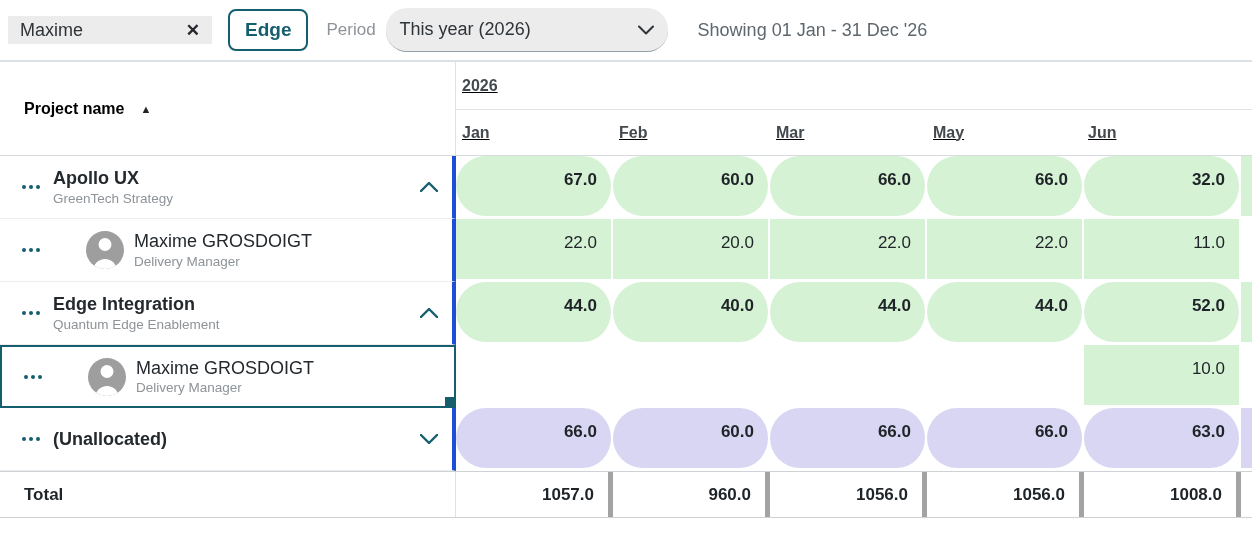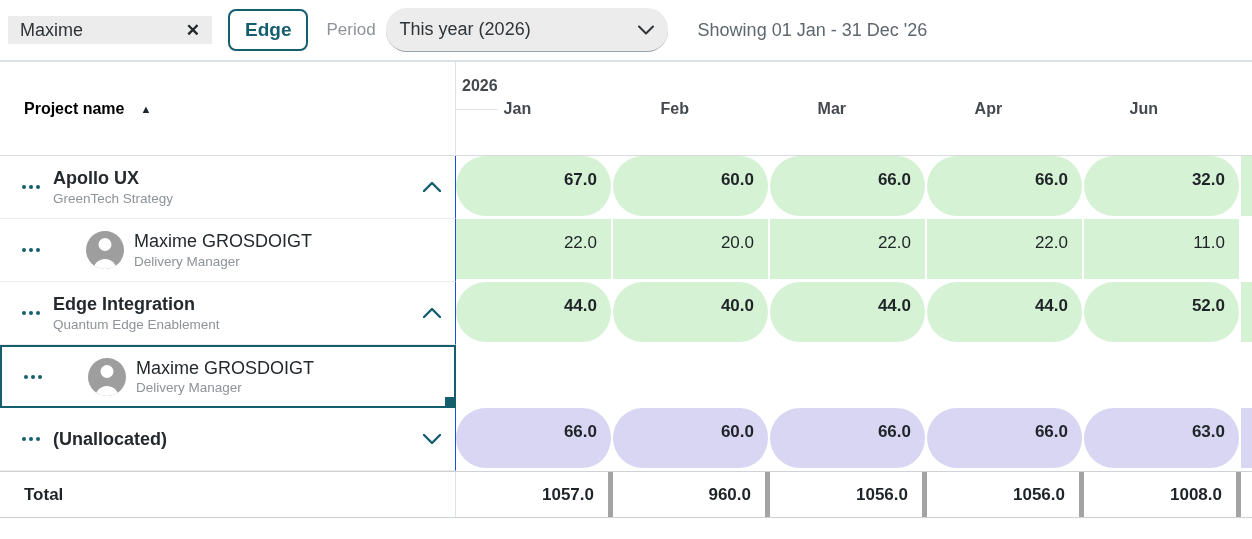--- a/index.html
+++ b/index.html
@@ -17,29 +17,29 @@
   .today-btn { margin-left:16px; height:42px; padding:0 15px; border:2px solid var(--teal); border-radius:8px; background:#fff; color:var(--teal); font-weight:700; font-size:19px; font-family:inherit; cursor:pointer; }
   .period-label { margin-left:18px; color:#8d9398; font-size:17px; }
   .dropdown { margin-left:10px; width:282px; height:44px; background:var(--fieldbg); border-bottom:1px solid #97a1a7; display:flex; align-items:center; justify-content:space-between; padding:0 14px; box-sizing:border-box; font-size:18px; color:#2e3338; cursor:pointer;border-radius:21px; }
   .showing { margin-left:30px; color:#5d676d; font-size:18px; }
 
   
   .grid-header { display:flex; height:94px; border-bottom:1px solid #d7dcdf; box-sizing:border-box; }
   .header-left { width:456px; box-sizing:border-box; border-right:1px solid #dfe2e5; display:flex; align-items:center; padding-left:24px; gap:16px; }
   .header-left .label { font-weight:700; font-size:16px; color:#000000; }
   .sort-icon { font-size:11px; color:#1f2428; }
-  .header-right { flex:1; display:flex; flex-direction:row; min-width:0; }
+  .header-right { flex:1; display:flex; flex-direction:column; min-width:0;text-decoration:underline; }
   .year-row { height:48px; display:flex; align-items:center; border-bottom:1px solid #e3e3e3; box-sizing:border-box; padding-left:6px; font-weight:700; font-size:16px; color:#44494e; }
   .months-row { flex:1; display:flex; align-items:center; }
   .month-cell { width:157px; box-sizing:border-box; padding-left:6px; font-weight:700; font-size:16px; color:#44494e; flex-shrink:0; }
   .month-cell.next { flex:1; width:auto; overflow:hidden; white-space:nowrap; padding-left:4px; }
 
   
   .row { display:flex; height:63px; }
-  .left-cell { width:456px; box-sizing:border-box; border-right:1px solid #1d4ed8; border-bottom:1px solid #ececec; display:flex; align-items:center; position:relative; background:#fff; }
+  .left-cell { width:456px; box-sizing:border-box; border-right:4px solid #1d4ed8; border-bottom:1px solid #ececec; display:flex; align-items:center; position:relative; background:#fff; }
   .left-cell.selected { border:2px solid var(--teal); }
   .sel-handle { position:absolute; right:0; bottom:0; width:9px; height:9px; background:var(--teal); }
   .kebab { width:18px; margin-left:22px; display:flex; gap:3px; flex-shrink:0; cursor:pointer; }
   .kebab i { width:4px; height:4px; border-radius:50%; background:var(--teal); display:block; }
   .avatar { width:38px; height:38px; border-radius:50%; background:#9e9e9e; margin-left:46px; position:relative; overflow:hidden; flex-shrink:0; }
   .avatar .head { position:absolute; left:50%; top:7px; transform:translateX(-50%); width:13px; height:13px; border-radius:50%; background:#fff; }
   .avatar .shoulders { position:absolute; left:50%; bottom:-4px; transform:translateX(-50%); width:24px; height:14px; border-radius:12px 12px 0 0; background:#fff; }
   .titles { display:flex; flex-direction:column; justify-content:center; }
   .titles.proj { margin-left:13px; }
   .titles.pers { margin-left:10px; }
@@ -91,21 +91,21 @@
   <div class="header-left">
     <span class="label">Project name</span>
     <span class="sort-icon">▲</span>
   </div>
   <div class="header-right">
     <div class="year-row">2026</div>
     <div class="months-row">
         <div class="month-cell">Jan</div>
         <div class="month-cell">Feb</div>
         <div class="month-cell">Mar</div>
-        <div class="month-cell">Apr</div>
+        <div class="month-cell">May</div>
         <div class="month-cell next">Jun</div>
       </div>
   </div>
 </div>
 
 <div>
     <div class="row">
       <div class="left-cell">
         <span class="kebab">
           <i></i>
@@ -197,20 +197,21 @@
           <div class="title">Maxime GROSDOIGT</div>
           <div class="subtitle">Delivery Manager</div>
         </div>
         <div class="sel-handle"></div>
       </div>
       <div class="cells">
         <div class="cell empty"></div>
         <div class="cell empty"></div>
         <div class="cell empty"></div>
         <div class="cell empty"></div>
+        <div class="cell green">10.0</div>
         <div class="sliver none"></div>
       </div>
     </div>
     <div class="row">
       <div class="left-cell">
         <span class="kebab">
           <i></i>
           <i></i>
           <i></i>
         </span>

